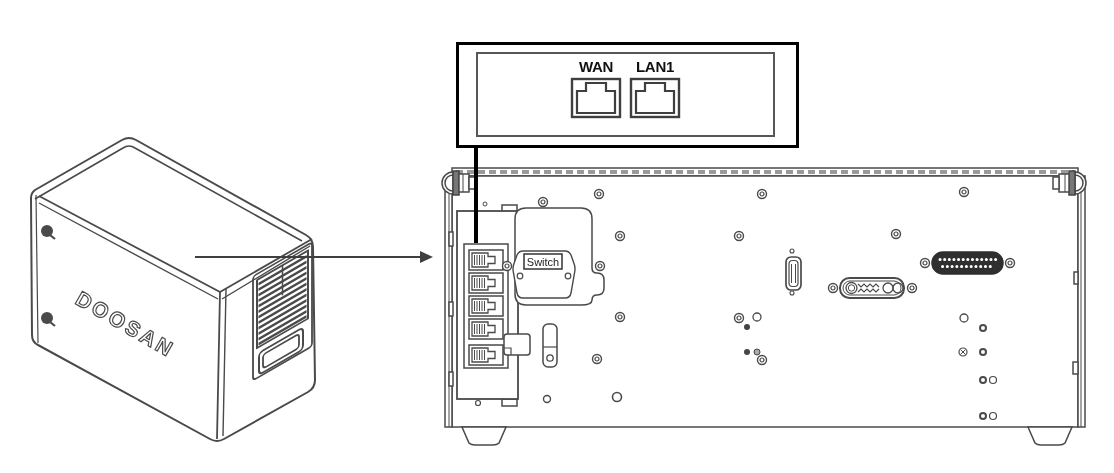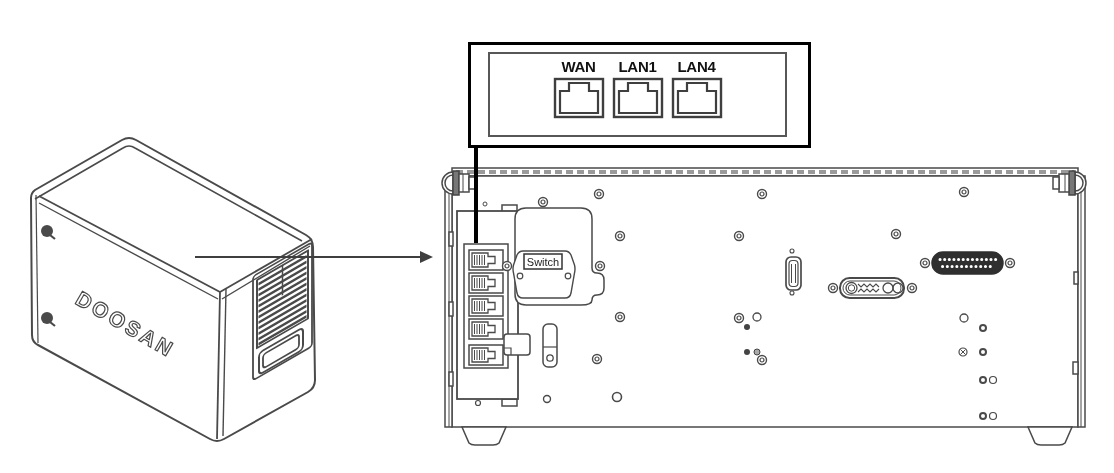--- a/index.html
+++ b/index.html
@@ -1,20 +1,20 @@
 <!DOCTYPE html>
 <html><head>
 <meta charset="utf-8">
 <style>
   html,body{margin:0;padding:0;background:#fff;}
   #stage{position:relative;width:1114px;height:473px;background:#fff;overflow:hidden;
          font-family:"Liberation Sans",sans-serif;}
   svg{display:block;}
   
-  .callout{position:absolute;left:468px;top:42px;width:343px;height:106px;
+  .callout{position:absolute;left:456px;top:42px;width:343px;height:106px;
            border:3px solid #000;background:#fff;box-sizing:border-box;}
   .callout-inner{position:absolute;left:17px;top:7px;width:299px;height:85px;
            border:2px solid #575757;box-sizing:border-box;
            display:flex;justify-content:center;align-items:flex-start;gap:4px;padding-top:3px;}
   .port-group{width:55px;display:flex;flex-direction:column;align-items:center;}
   .port-label{font-weight:bold;font-size:15px;color:#111;line-height:20px;letter-spacing:-0.3px;}
   
   .leader{position:absolute;left:474px;top:146px;width:4px;height:97px;background:#000;}
   .arrow-line{position:absolute;left:195px;top:256px;width:226px;height:2px;background:#3f3f3f;}
   .arrow-head{position:absolute;left:420px;top:251px;width:0;height:0;
@@ -232,24 +232,17 @@
       <div class="port-group">
         <div class="port-label">LAN1</div>
         <svg width="52" height="42" viewBox="0 0 52 42">
           <rect x="2" y="2" width="48" height="38" fill="none" stroke="#3f3f3f" stroke-width="2.4"></rect>
           <path d="M 7 36 L 7 14 L 16 14 L 16 6 L 36 6 L 36 14 L 45 14 L 45 36 Z" fill="none" stroke="#3f3f3f" stroke-width="2.2"></path>
         </svg>
       </div>
 
 
 
-      <div class="port-group">
-        <div class="port-label">LAN4</div>
-        <svg width="52" height="42" viewBox="0 0 52 42">
-          <rect x="2" y="2" width="48" height="38" fill="none" stroke="#3f3f3f" stroke-width="2.4"></rect>
-          <path d="M 7 36 L 7 14 L 16 14 L 16 6 L 36 6 L 36 14 L 45 14 L 45 36 Z" fill="none" stroke="#3f3f3f" stroke-width="2.2"></path>
-        </svg>
-      </div>
 
     </div>
   </div>
 
 </div>
 
 </body></html>

